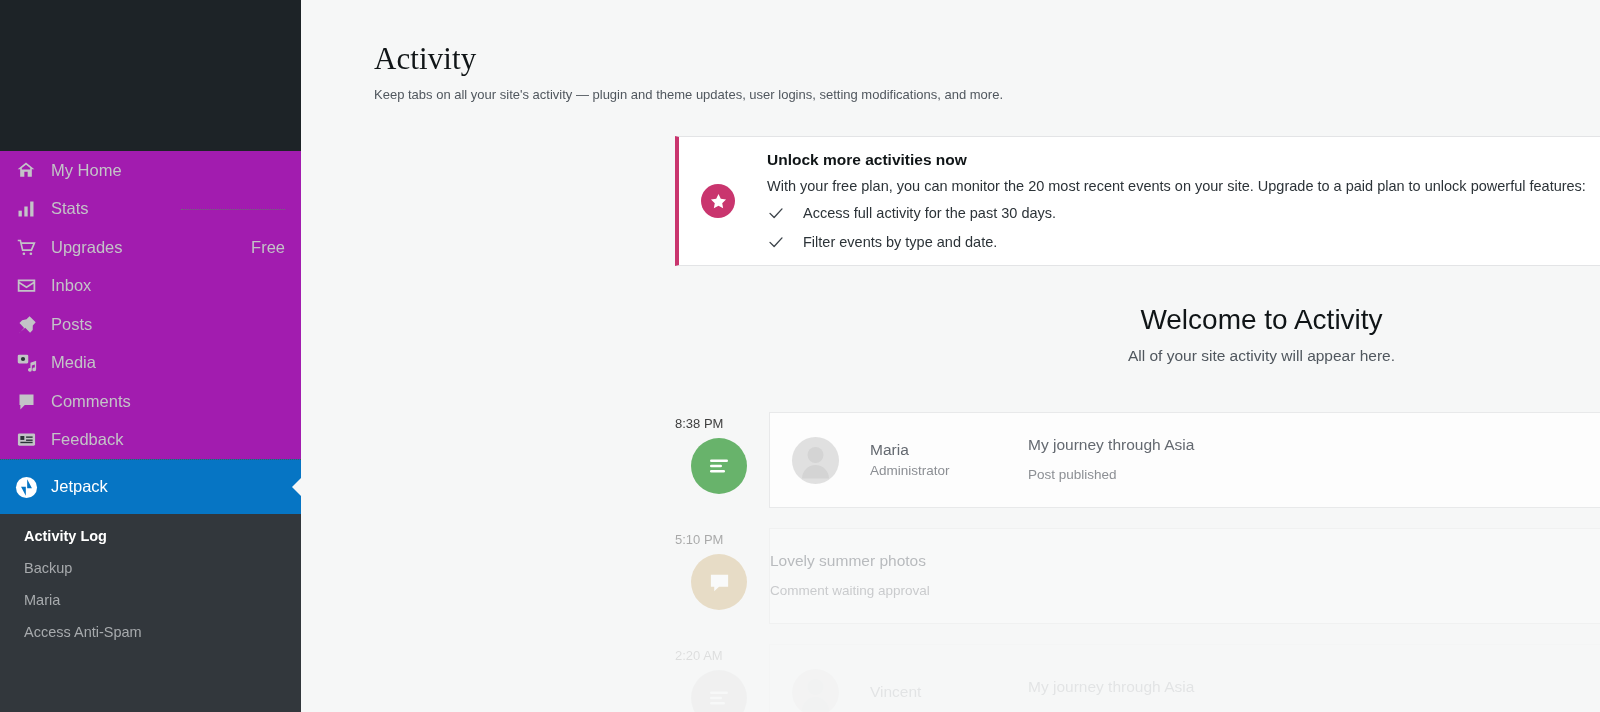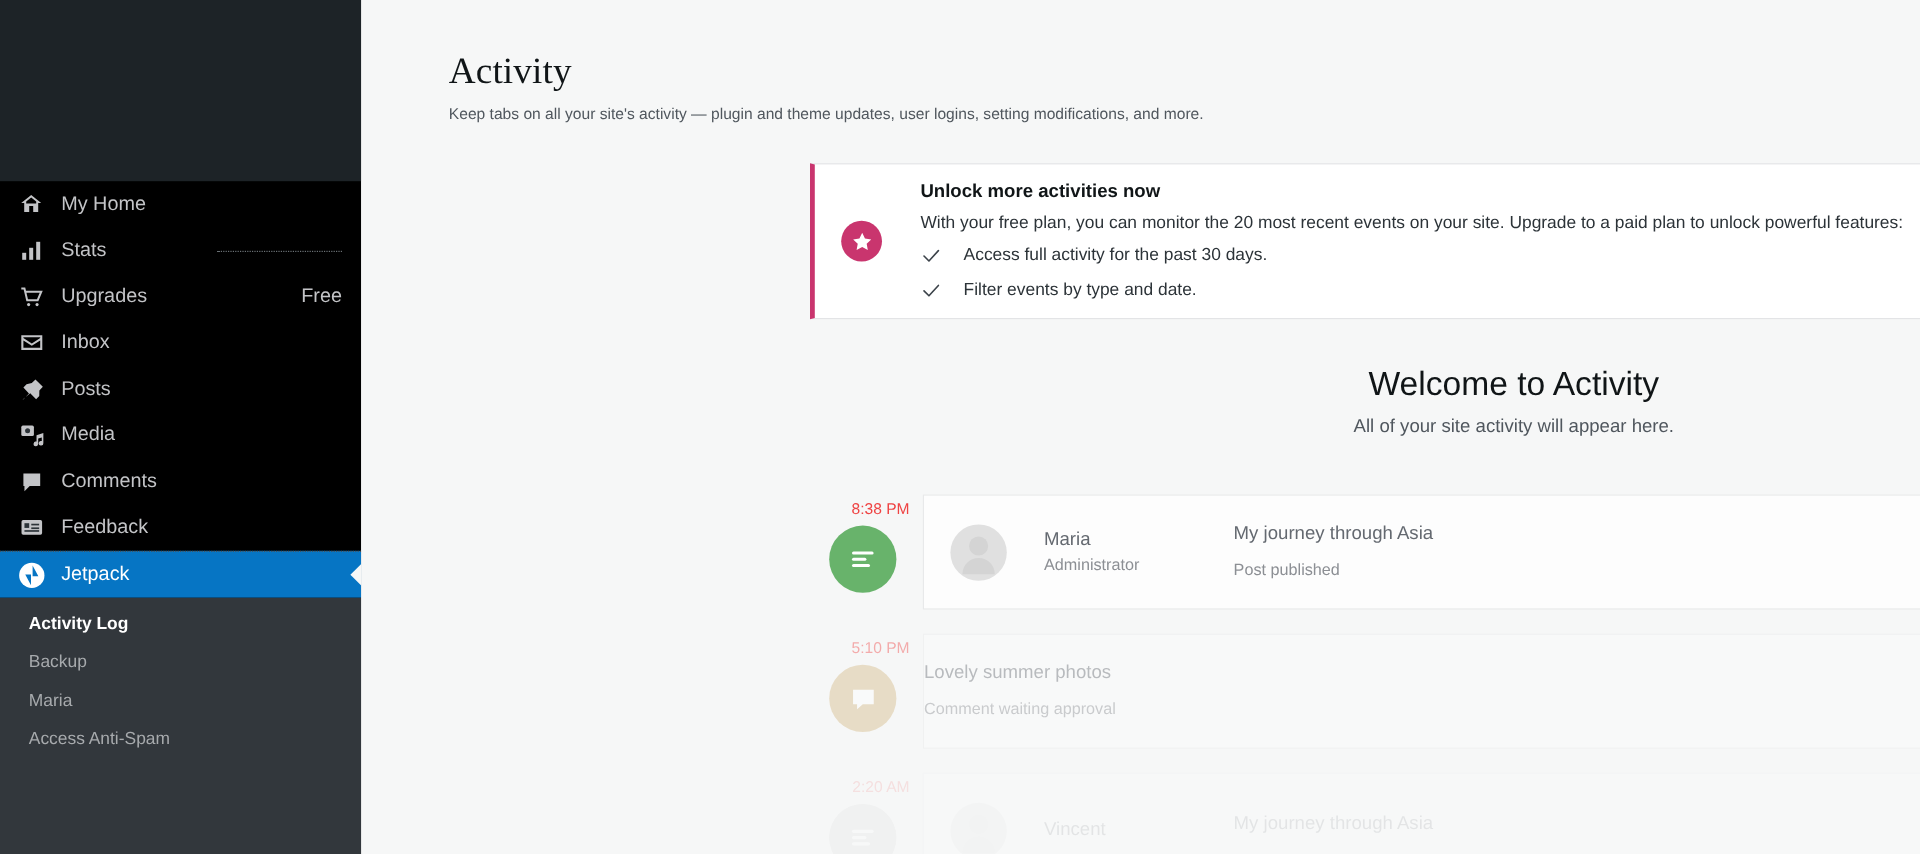--- a/index.html
+++ b/index.html
@@ -8,21 +8,21 @@
     overflow:hidden;
     background:#f6f7f7;
     font-family:"Liberation Sans", sans-serif;
     -webkit-font-smoothing:antialiased;
   }
   .app { display:flex; width:1600px; height:712px; }
 
   
   .sidebar {
     width:301px; flex:0 0 301px; height:712px;
-    background:#000000;
+    background:#a21caf;
     position:relative;
     display:flex; flex-direction:column;
   }
   .sidebar-top { height:151px; background:#1d2327; flex:0 0 151px; }
   .nav-list { list-style:none; }
   .nav-item {
     height:38.5px;
     display:flex; align-items:center;
     padding:0 16px 0 14px;
     color:#c3c4c7;
@@ -35,21 +35,21 @@
     margin-right:13px;
     display:flex; align-items:center; justify-content:center;
   }
   .nav-item .nav-ico svg { display:block; }
   .nav-label { flex:1 1 auto; line-height:1; padding-bottom:1px; }
   .nav-badge { font-size:16.5px; color:#c3c4c7; }
 
   .nav-item.jetpack {
     background:#0675c4; color:#fff; font-weight:400;
     border-top:1px dotted #4a5257;
-    height:39px;
+    height:55px;
   }
   .nav-item.jetpack .nav-label { color:#fff; }
   .jetpack-arrow {
     position:absolute; right:0; top:50%; transform:translateY(-50%);
     width:0; height:0;
     border-top:9px solid transparent;
     border-bottom:9px solid transparent;
     border-right:9px solid #f6f7f7;
   }
   .submenu { background:#32373c; list-style:none; padding:6px 0 0 0; flex:1 1 auto; }
@@ -121,21 +121,21 @@
   .welcome-title { font-size:28px; color:#101517; font-weight:400; line-height:40px; }
   .welcome-sub { font-size:15.5px; color:#50575e; line-height:24px; margin-top:4px; }
 
   
   .activity-list { position:absolute; left:374px; top:412px; width:1205px; }
   .activity-row { display:flex; align-items:flex-start; margin-bottom:20px; }
   .activity-row.fade-1 { opacity:0.42; }
   .activity-row.fade-2 { opacity:0.13; }
   .row-gutter { width:94px; flex:0 0 94px; padding-top:4px; }
   .row-time {
-    font-size:13px; color:#ef4444; text-align:right;
+    font-size:13px; color:#404040; text-align:left;
     line-height:16px; margin-bottom:6px; padding-right:11px;
   }
   .row-dot {
     width:56px; height:56px; border-radius:50%;
     margin:0 auto 0 16px;
     display:flex; align-items:center; justify-content:center;
   }
   .row-card {
     flex:1 1 auto;
     background:#fdfdfd;

